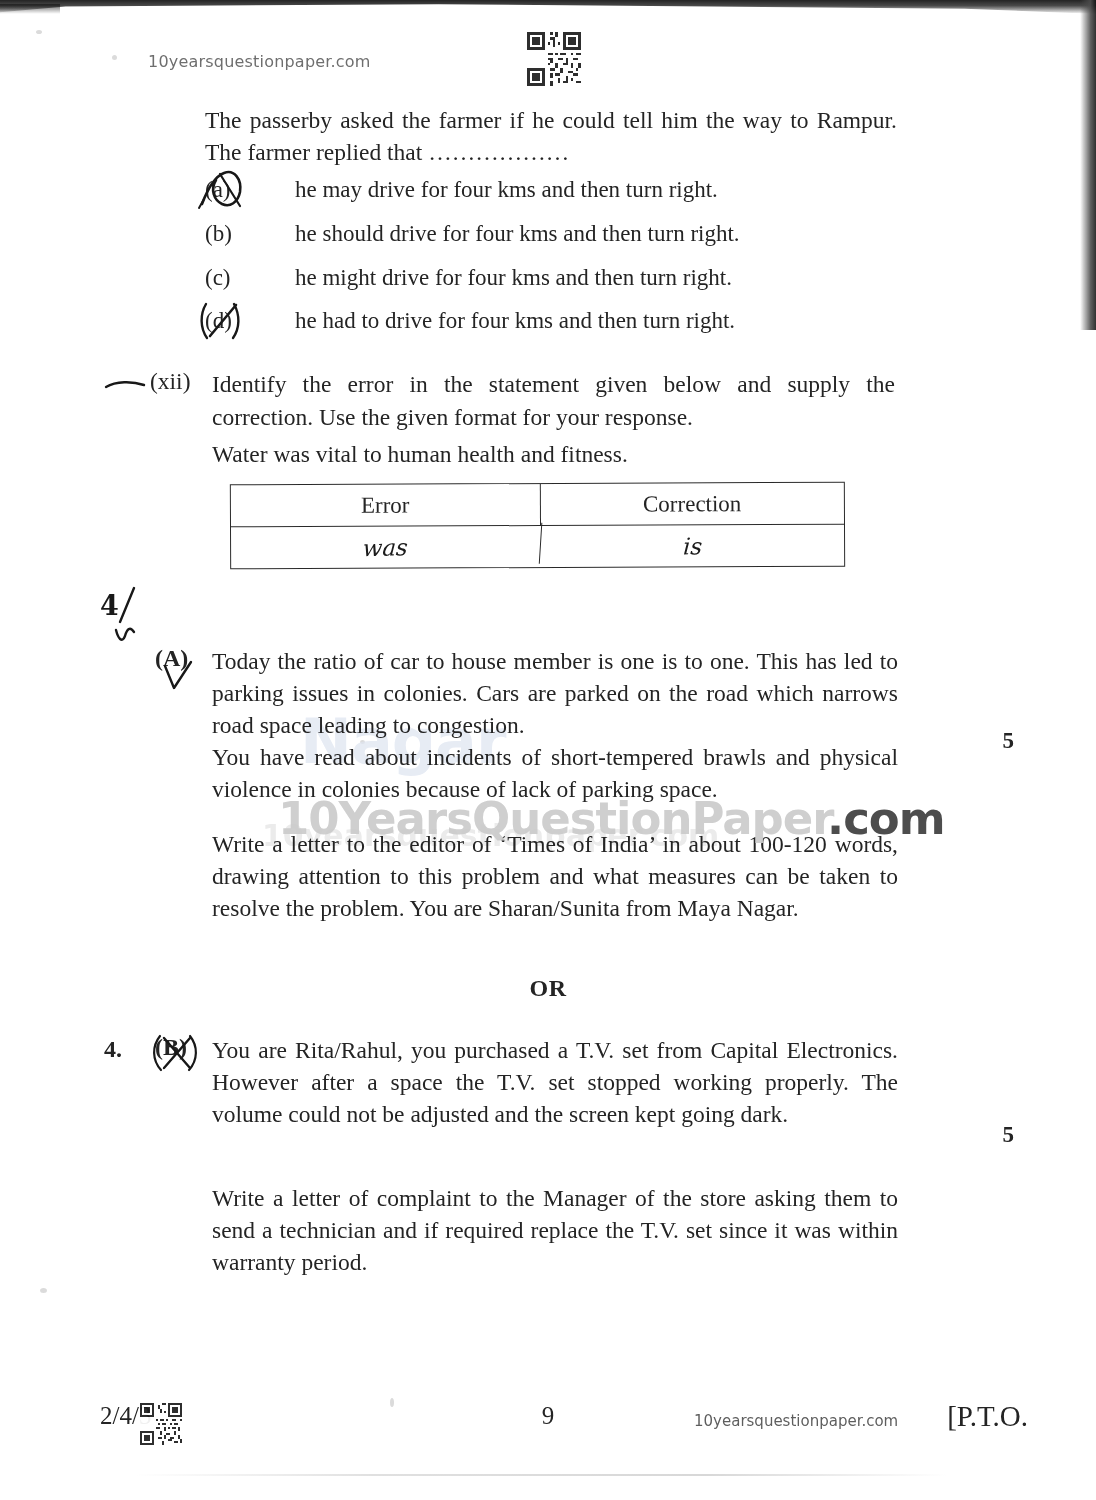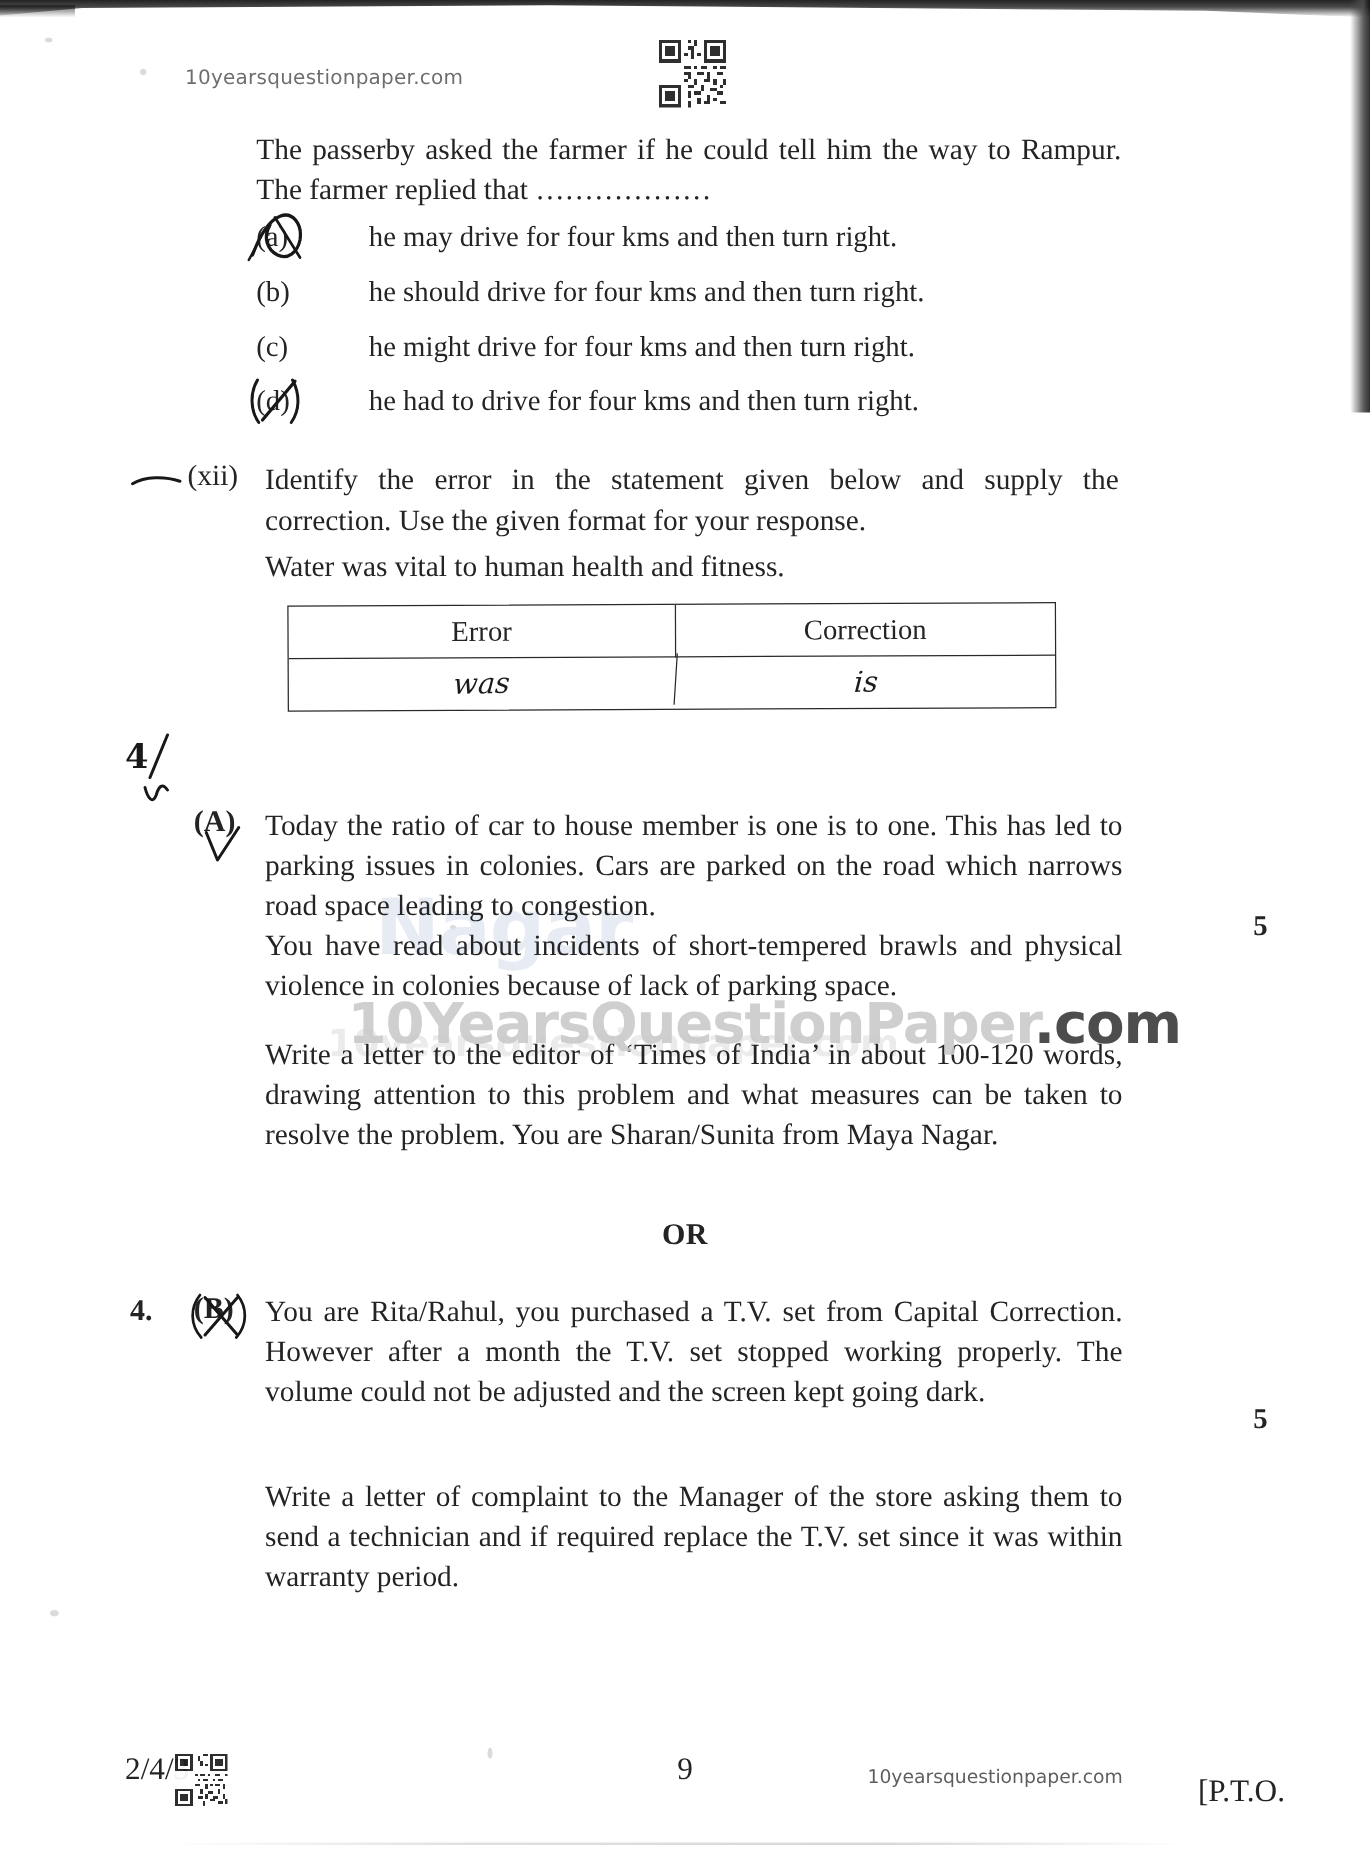--- a/index.html
+++ b/index.html
@@ -285,22 +285,21 @@
     position: absolute;
     left: 694px; top: 1412px;
     font-family: "DejaVu Sans", sans-serif;
     font-size: 15px;
     color: #5f5f5f;
     white-space: nowrap;
   }
   .foot-pto {
     position: absolute;
     right: 68px; top: 1400px;
-    font-size: 25px;
-    margin-top: 20px;
+    font-size: 29px;
   }
 </style>
 </head>
 <body>
 
 <div class="page">
 
   <div class="scan-top-shadow"></div>
   <div class="scan-corner-left"></div>
   <div class="scan-right-shadow"></div>
@@ -448,21 +447,21 @@
   <div class="partB-label">(B)</div>
   <div class="hand" style="left:150px; top:1030px;">
     <svg width="54" height="44" viewBox="0 0 54 44">
       <path d="M10 6 C2 16, 2 30, 11 40" stroke-width="2.2"></path>
       <path d="M40 6 C48 16, 48 30, 39 40" stroke-width="2.2"></path>
       <path d="M14 8 L40 38" stroke-width="2.4"></path>
       <path d="M40 8 L14 38" stroke-width="2.4"></path>
     </svg>
   </div>
 
-  <div class="blk body-text partB-body">You are Rita/Rahul, you purchased a T.V. set from Capital Correction. However after a month the T.V. set stopped working properly. The volume could not be adjusted and the screen kept going dark.</div>
+  <div class="blk body-text partB-body">You are Rita/Rahul, you purchased a T.V. set from Capital Electronics. However after a space the T.V. set stopped working properly. The volume could not be adjusted and the screen kept going dark.</div>
   <div class="blk body-text partB-p2">Write a letter of complaint to the Manager of the store asking them to send a technician and if required replace the T.V. set since it was within warranty period.</div>
   <div class="marks marks-2">5</div>
 
   <div class="foot-code">2/4/3</div>
   <svg class="qr qr-foot" viewBox="0 0 21 21" shape-rendering="crispEdges">
     <rect width="21" height="21" fill="#fff"></rect>
     <g fill="#1f1f1f">
       <rect x="0" y="0" width="7" height="7"></rect>
         <rect x="1" y="1" width="5" height="5" fill="#fff"></rect>
         <rect x="2" y="2" width="3" height="3"></rect>

